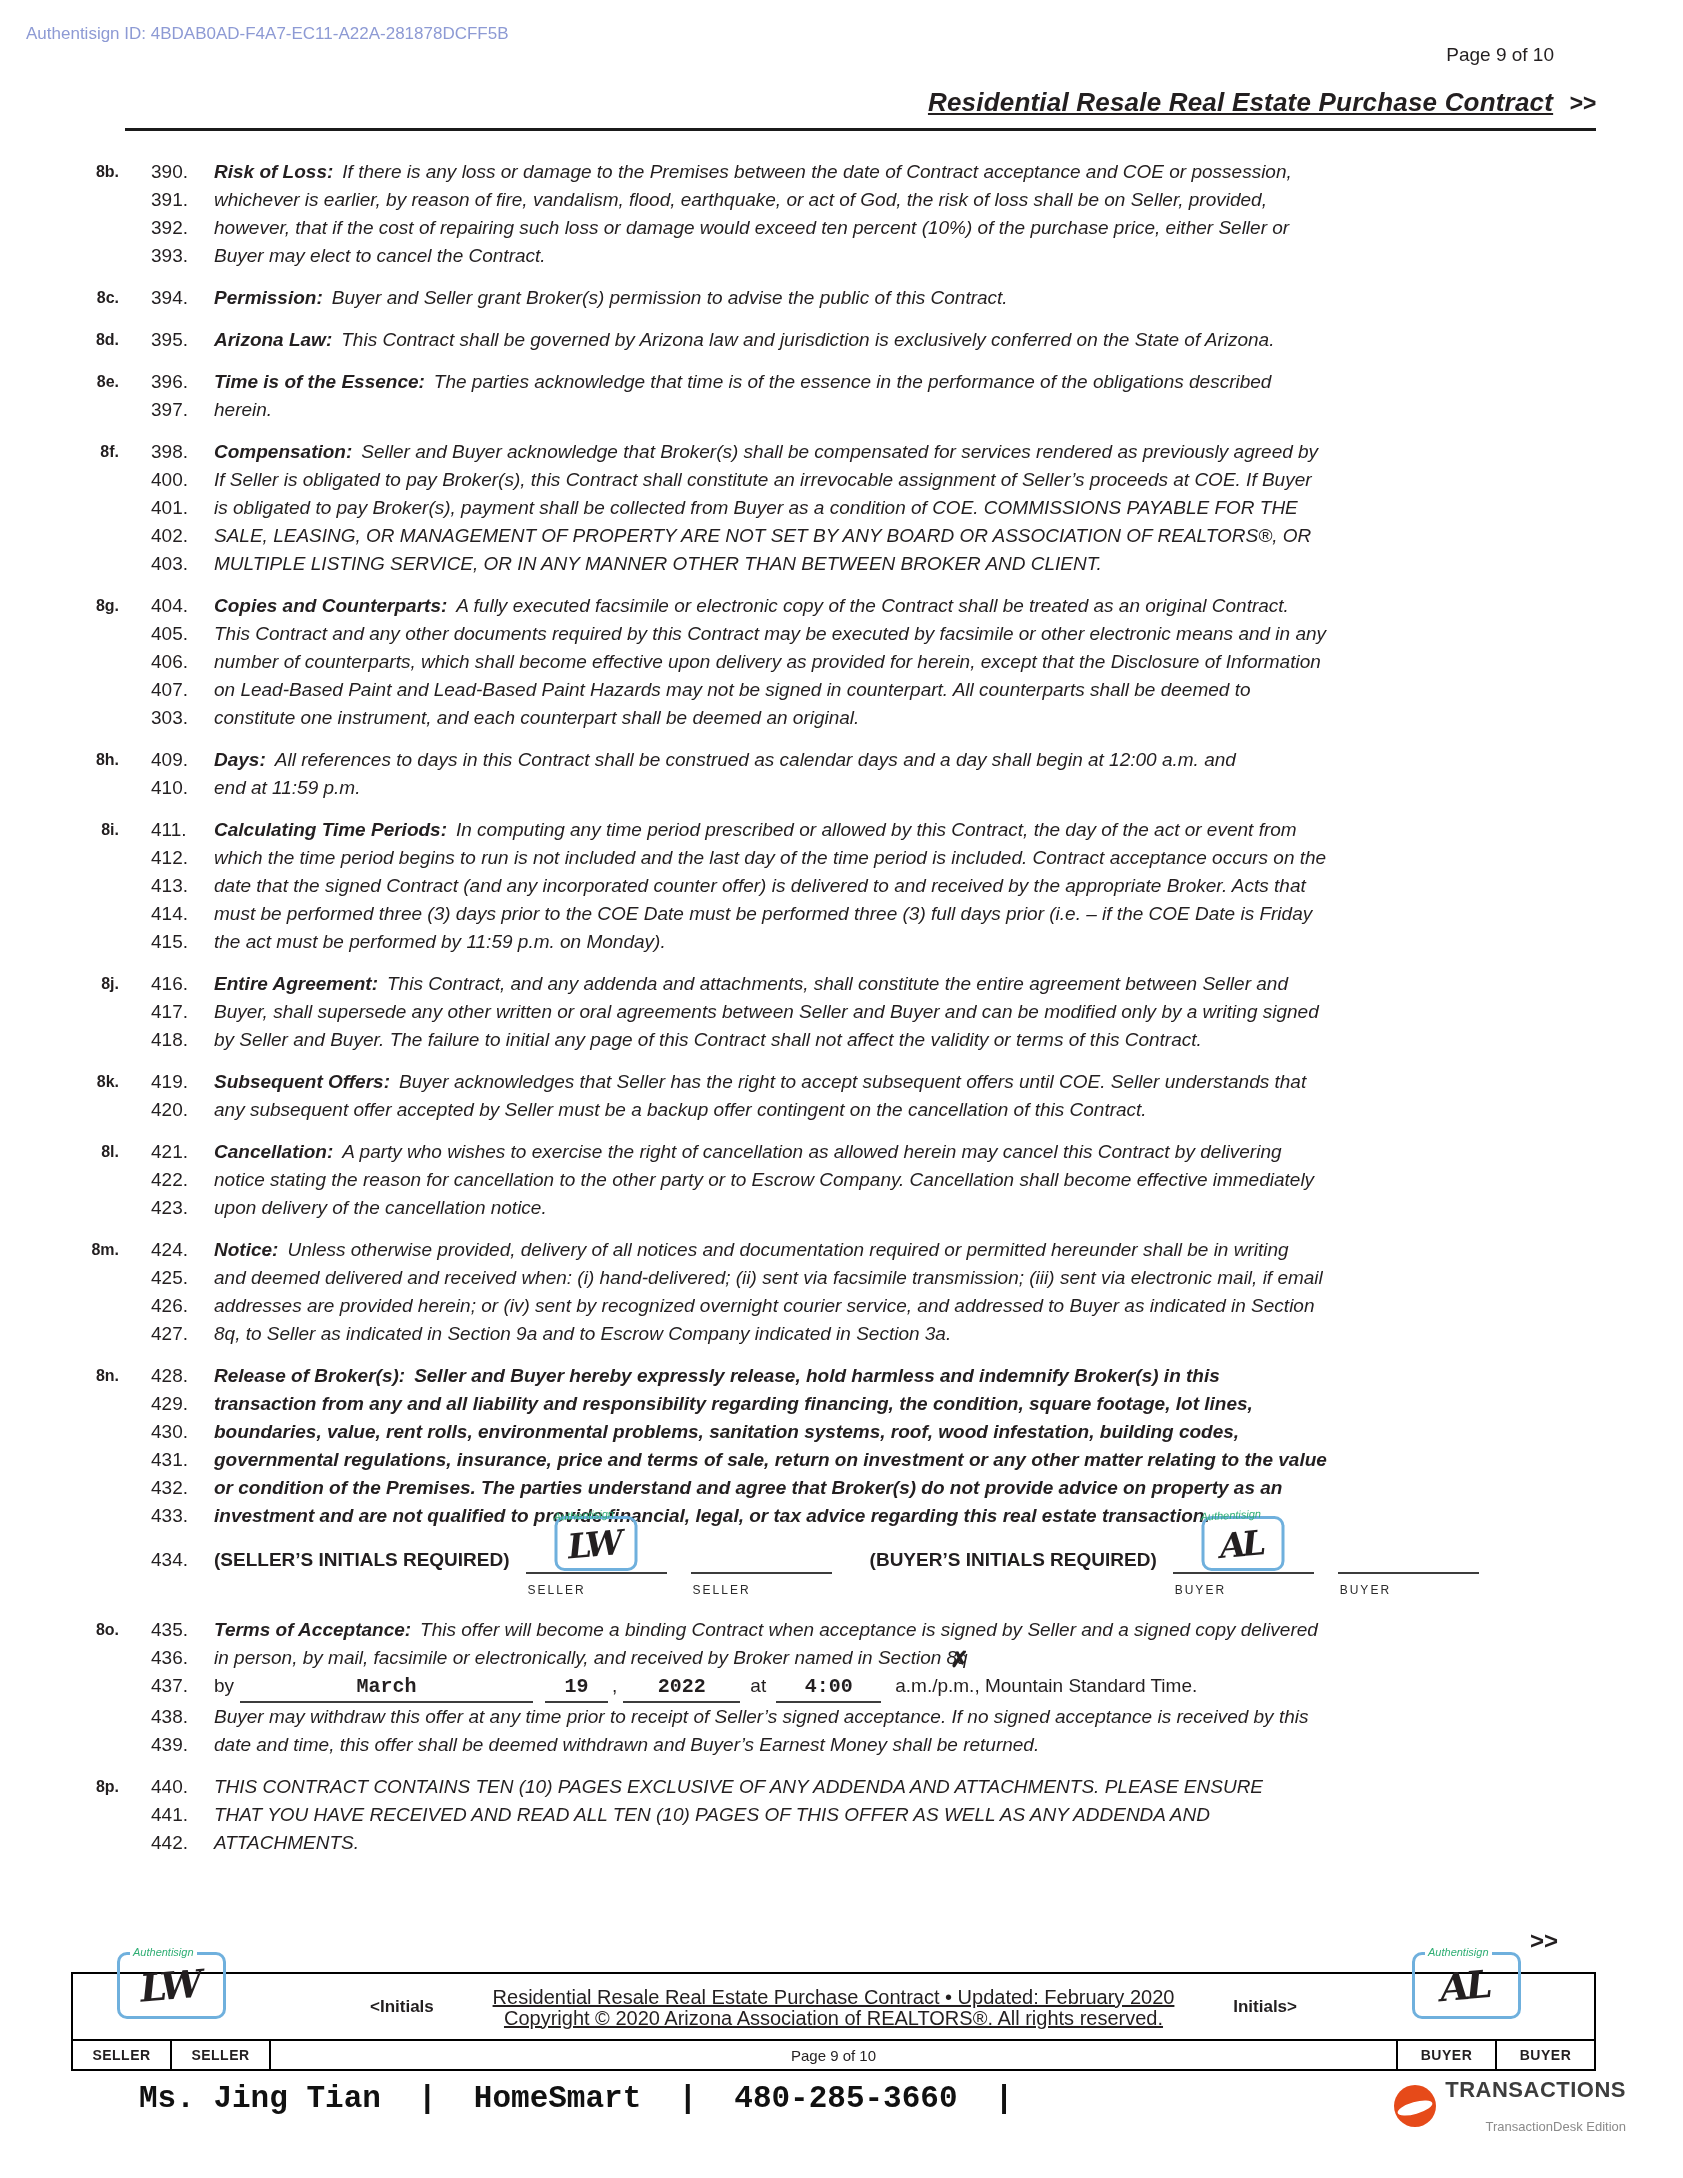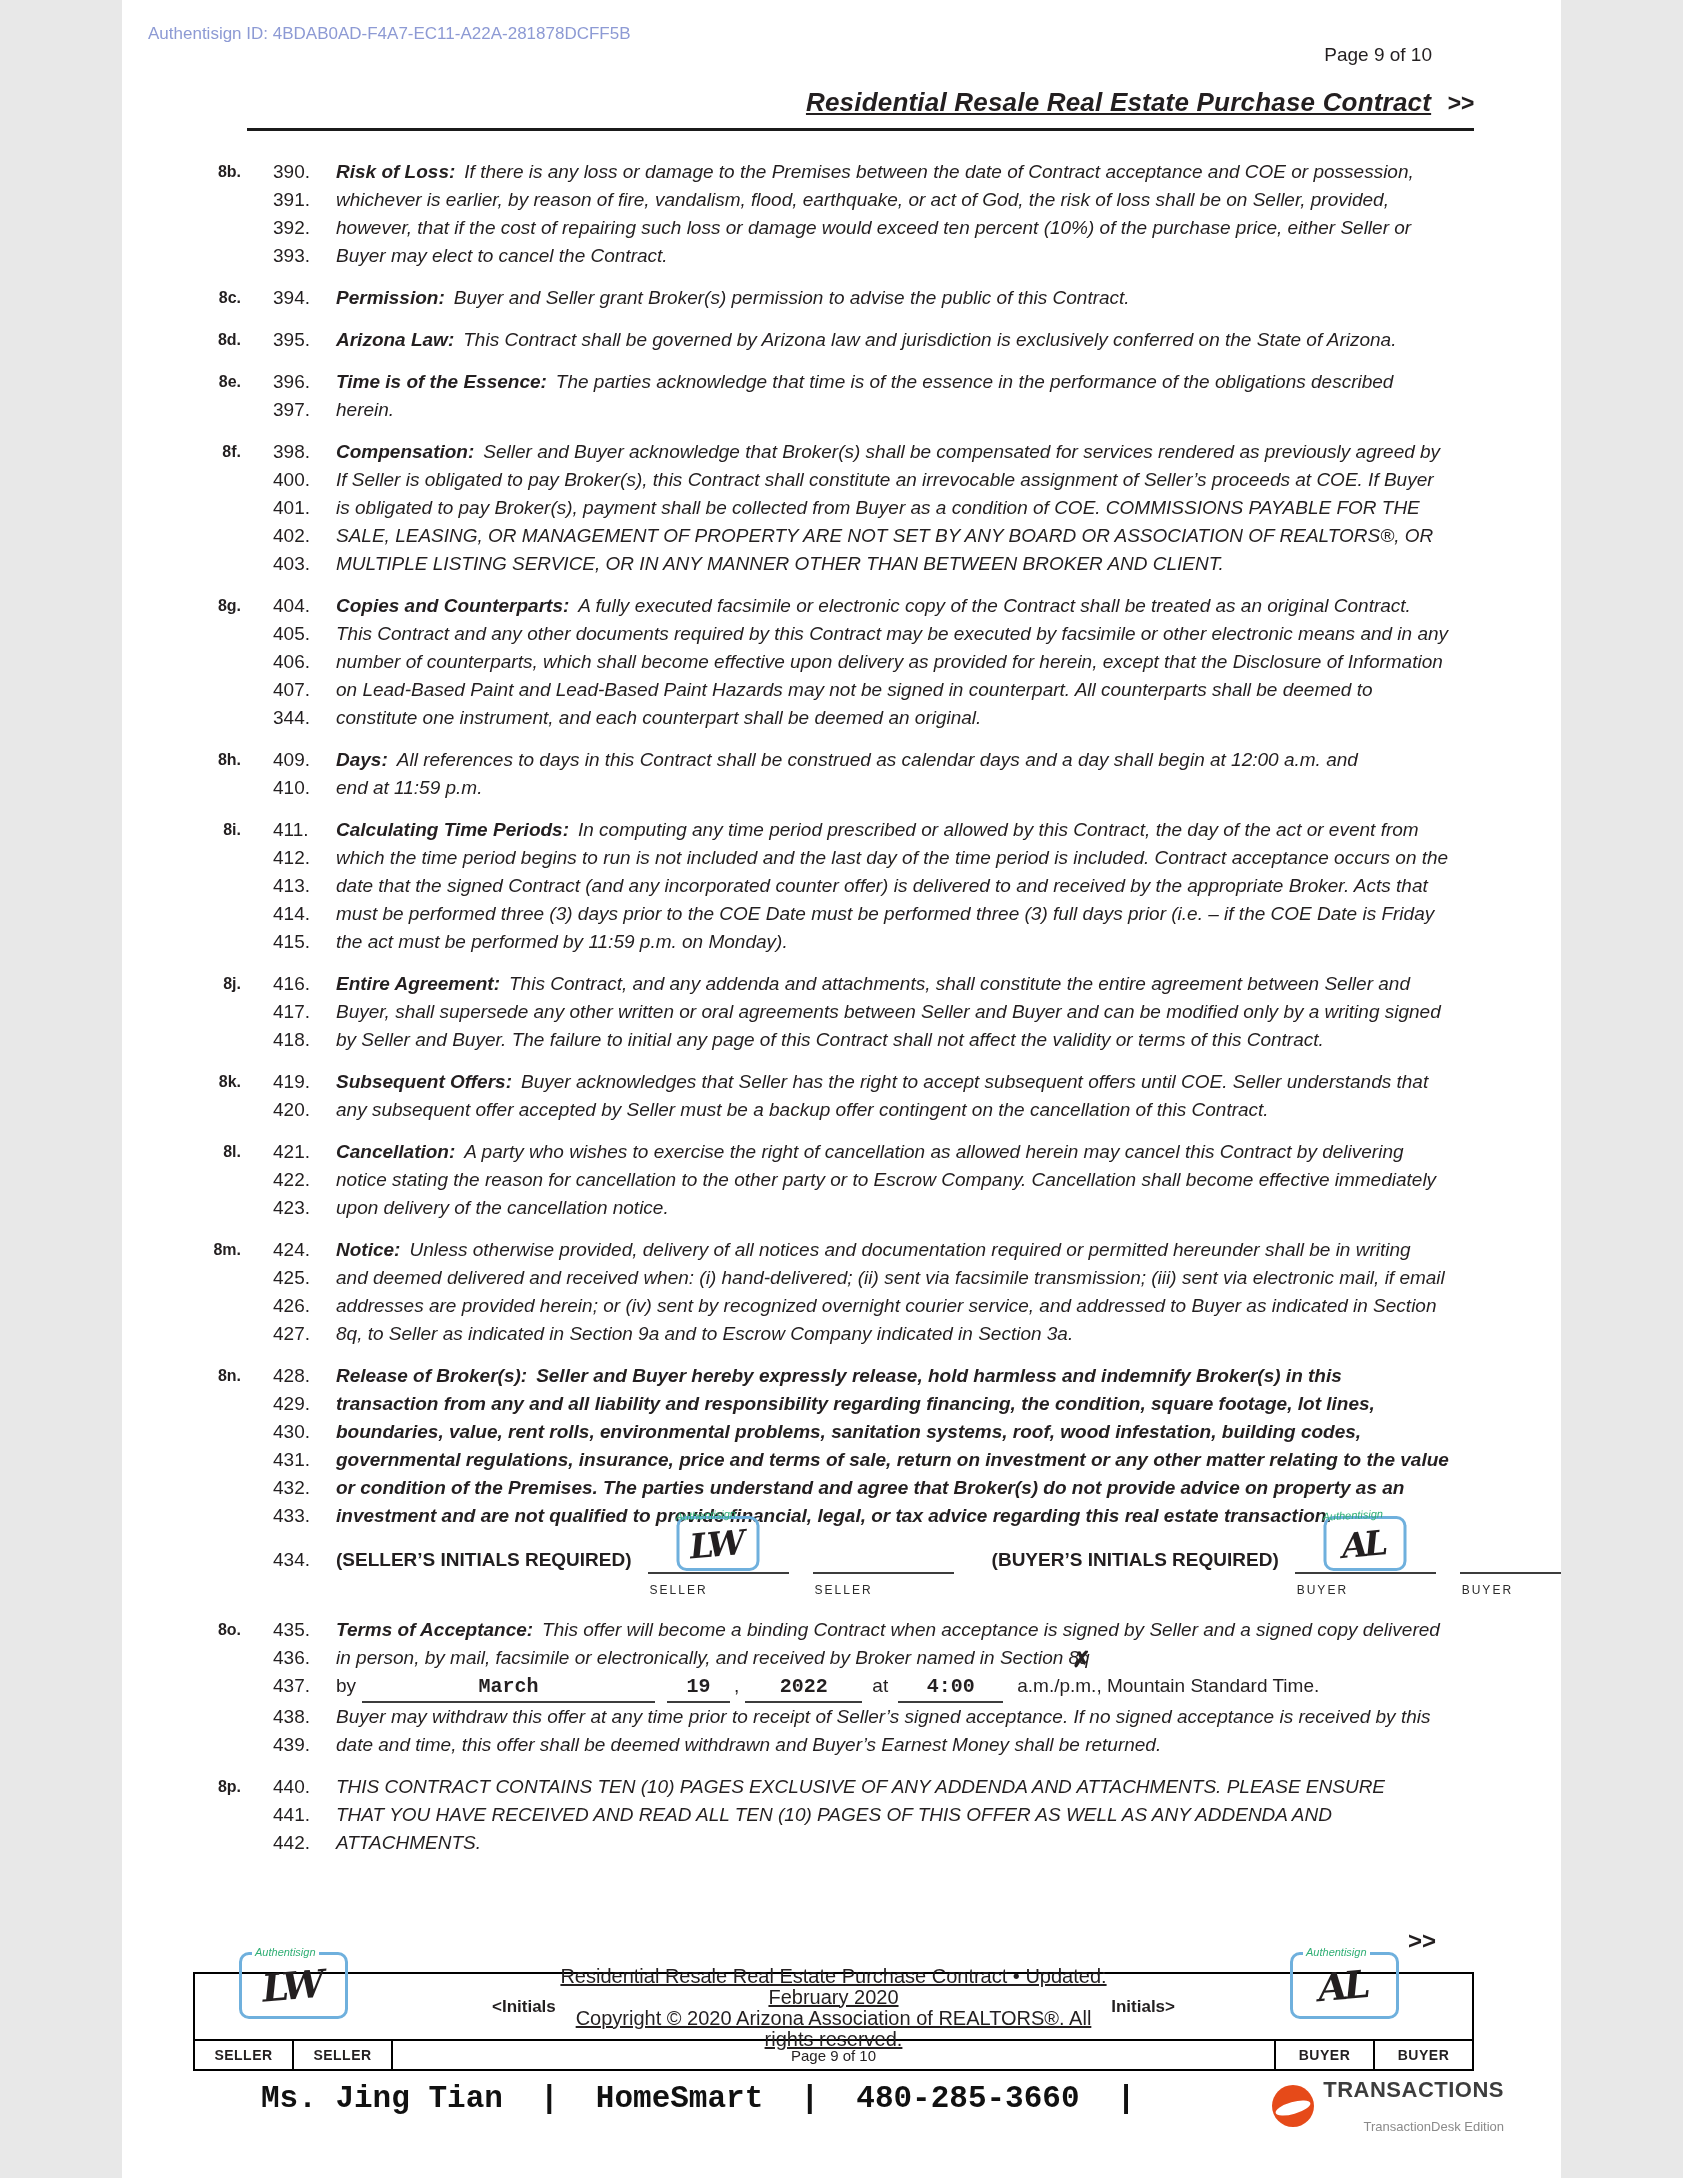--- a/index.html
+++ b/index.html
@@ -1,17 +1,17 @@
 <!DOCTYPE html>
 <html><head>
 <meta charset="utf-8">
 <style>
   * { box-sizing: border-box; }
   body { margin:0; background:#e8e8e8; }
-  .page { position:relative; width:1439px; height:2178px; margin:0 auto; background:#fff;
+  .page { position:relative; width:1683px; height:2178px; margin:0 auto; background:#fff;
           font-family:"Liberation Sans", sans-serif; color:#231f20; overflow:hidden; }
 
   .auth-id { position:absolute; top:24px; left:26px; font-size:17px; color:#8d9ad4; }
   .page-num-top { position:absolute; top:44px; right:129px; font-size:19px; }
 
   .title-wrap { position:absolute; top:87px; left:125px; right:87px; border-bottom:3px solid #1b1b1b; padding-bottom:10px;text-align:right; }
   .doc-title { font-size:26px; font-weight:bold; font-style:italic; text-decoration:underline; letter-spacing:0.2px; }
   .title-arrows { font-size:23px; font-weight:bold; font-style:italic; margin-left:16px; }
 
   .content { position:absolute; top:158px; left:71px; right:87px; }
@@ -185,21 +185,21 @@
           </div>
           <div class="line">
             <span class="lnum">406.</span>
             <span class="ltext">number of counterparts, which shall become effective upon delivery as provided for herein, except that the Disclosure of Information</span>
           </div>
           <div class="line">
             <span class="lnum">407.</span>
             <span class="ltext">on Lead-Based Paint and Lead-Based Paint Hazards may not be signed in counterpart. All counterparts shall be deemed to</span>
           </div>
           <div class="line">
-            <span class="lnum">344.</span>
+            <span class="lnum">303.</span>
             <span class="ltext">constitute one instrument, and each counterpart shall be deemed an original.</span>
           </div>
         </div>
       </div>
       <div class="sec">
         <div class="sec-label">8h.</div>
         <div class="sec-body">
           <div class="line">
             <span class="lnum">409.</span>
             <span class="ltext"><span class="lead">Days:</span><span>All references to days in this Contract shall be construed as calendar days and a day shall begin at 12:00 a.m. and</span></span>

